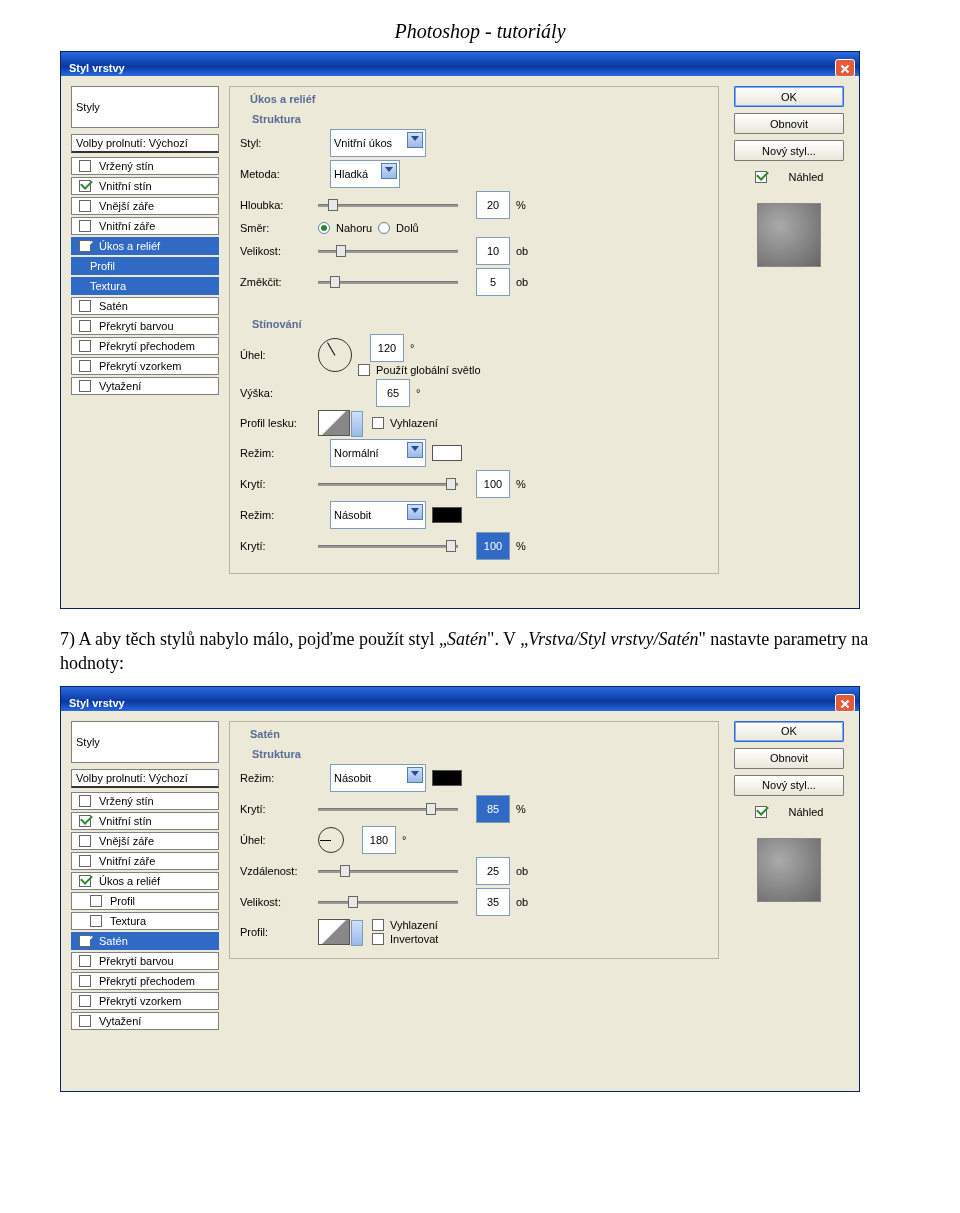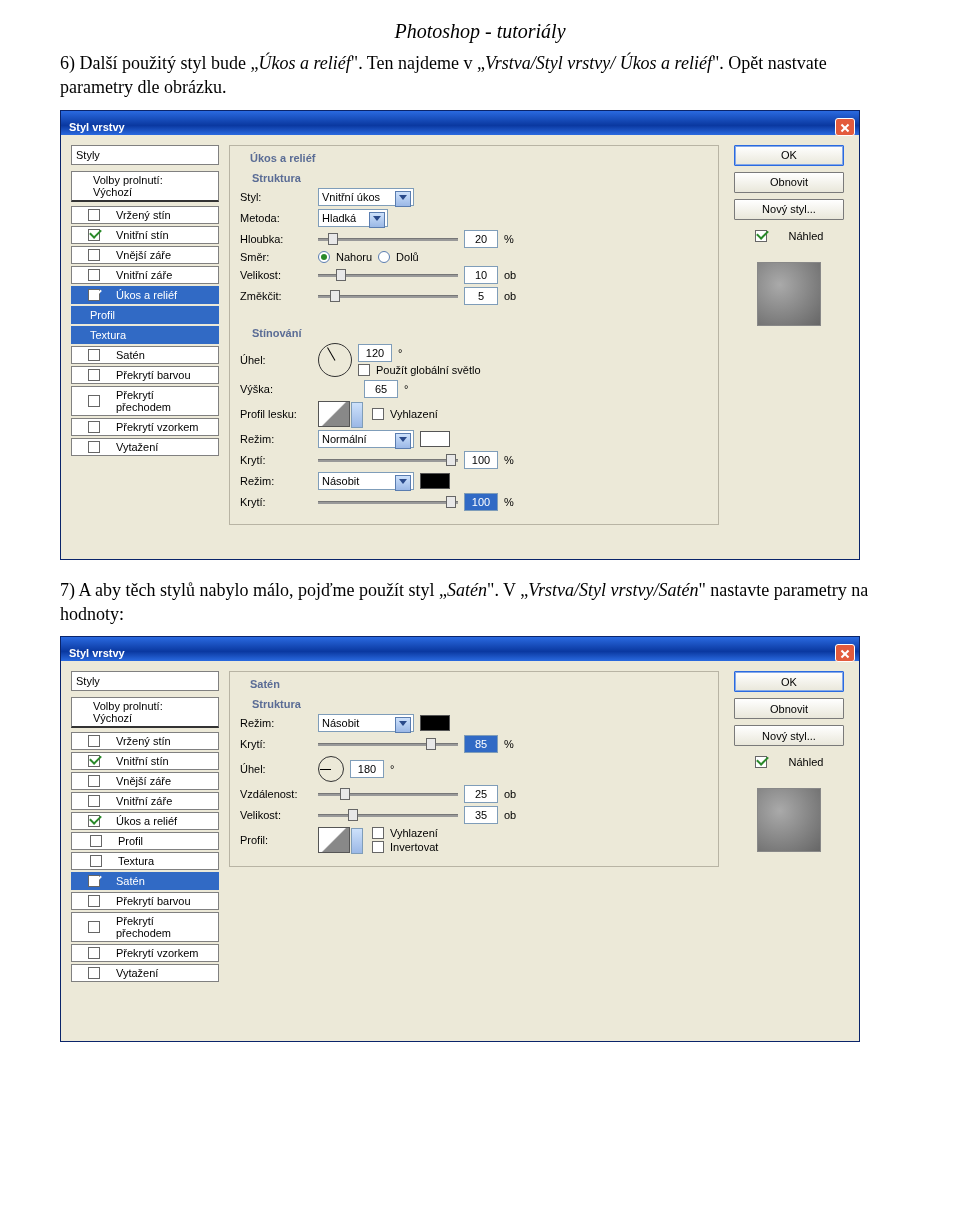--- a/index.html
+++ b/index.html
@@ -37,25 +37,25 @@
   .closebtn::before, .closebtn::after {
     content:""; position:absolute; left:4px; top:8px; width:10px; height:2px; background:#fff;
   }
   .closebtn::before{ transform:rotate(45deg);}
   .closebtn::after{ transform:rotate(-45deg);}
 
   .body { display:flex; padding: 10px 10px 24px 10px; gap: 10px; align-items: flex-start; }
 
   
   .sidebar { width: 148px; }
-  .side-hdr{ background:#fff; border:1px solid #808080; padding:3px 4px; margin-bottom:6px;}
-  .side-blend{ background:#fff; border:1px solid #808080; padding:2px 21px; margin-bottom:4px; border-bottom:2px solid #333;}
+  .side-hdr{ background:#fff; border:1px solid #808080; padding:14px 4px; margin-bottom:6px;}
+  .side-blend{ background:#fff; border:1px solid #808080; padding:2px 4px; margin-bottom:4px; border-bottom:2px solid #333;}
   .side-item{
-    display:flex; align-items:center; gap:16px;
-    background:#fff; border:1px solid #808080; padding:2px 16px; margin-bottom:2px;
+    display:flex; align-items:center; gap:8px;
+    background:#fff; border:1px solid #808080; padding:2px 7px; margin-bottom:2px;
     cursor:pointer;
   }
   .side-item.sub{ padding-left:18px; }
   .side-item.sel{ background:#316ac5; color:#fff; border-color:#316ac5; }
   .chk{
     width:12px; height:12px; border:1px solid #666; background:#fff; position:relative; flex:none;
   }
   .chk.on::after{
     content:""; position:absolute; left:1px; top:-1px;
     width:9px; height:5px; border-left:2px solid #2a8a2a; border-bottom:2px solid #2a8a2a;
@@ -67,22 +67,22 @@
   .center{ flex:1; }
   .group{
     border:1px solid #b8b4a4; background:#ece9d8; padding:6px 10px 10px 10px; margin-bottom:10px;
     position:relative;
   }
   .group-title{ color:#5a6c95; font-weight:bold; margin:-14px 0 6px 6px; background:#ece9d8; display:inline-block; padding:0 4px;}
   .sub-title{ color:#5a6c95; font-weight:bold; margin:2px 0 4px 12px;}
   .row{ display:flex; align-items:center; margin:3px 0; gap:6px;}
   .lbl{ width:72px; text-align:left; color:#000;}
   .select, .numbox{
-    background:#fff; border:1px solid #7f9db9; height:18px; font-size:11px; padding:0 3px;
-    display:inline-flex; align-items:center;
+    background:#fff; border:1px solid #7f9db9; height:28px; font-size:11px; padding:0 3px;
+    display:inline-flex; align-items:center;margin-left:12px;
   }
   .select{ width:96px; position:relative;}
   .select::after{
     content:""; position:absolute; right:2px; top:2px; width:14px; height:14px;
     background:linear-gradient(#cde1fb,#9bb8e6); border:1px solid #5a7db0;
   }
   .select .arrow{ position:absolute; right:6px; top:6px; width:0;height:0;border-left:4px solid transparent;border-right:4px solid transparent;border-top:5px solid #2a4a8a; z-index:1;}
   .numbox{ width:34px; justify-content:center;}
   .numbox.sel{ background:#316ac5; color:#fff;}
   .unit{ font-size:11px;}
@@ -118,23 +118,20 @@
   .wbtn.def{ border:1px solid #2a6ae0; box-shadow:0 0 0 1px #84a8e8 inset;}
   .preview-row{ display:flex; align-items:center; gap:22px; margin-top:4px;}
   .preview-box{ margin-top:14px; width:64px;height:64px;border:1px solid #888; background:radial-gradient(circle at 35% 35%, #aaa, #666);}
 </style>
 </head>
 <body>
 
 <div class="page">
   <div class="page-title">Photoshop - tutoriály</div>
 
-  <div class="para">
-    <span>6) Další použitý styl bude „</span><span class="i">Úkos a reliéf</span><span>". Ten najdeme v „</span><span class="i">Vrstva/Styl vrstvy/ Úkos a reliéf</span><span>". Opět nastvate parametry dle obrázku.</span>
-  </div>
 
   <div class="dialog">
     <div class="titlebar">
       <span class="tb-title">Styl vrstvy</span>
       <span class="closebtn"></span>
     </div>
     <div class="body">
 
       <div class="sidebar">
         <div class="side-hdr">Styly</div>

